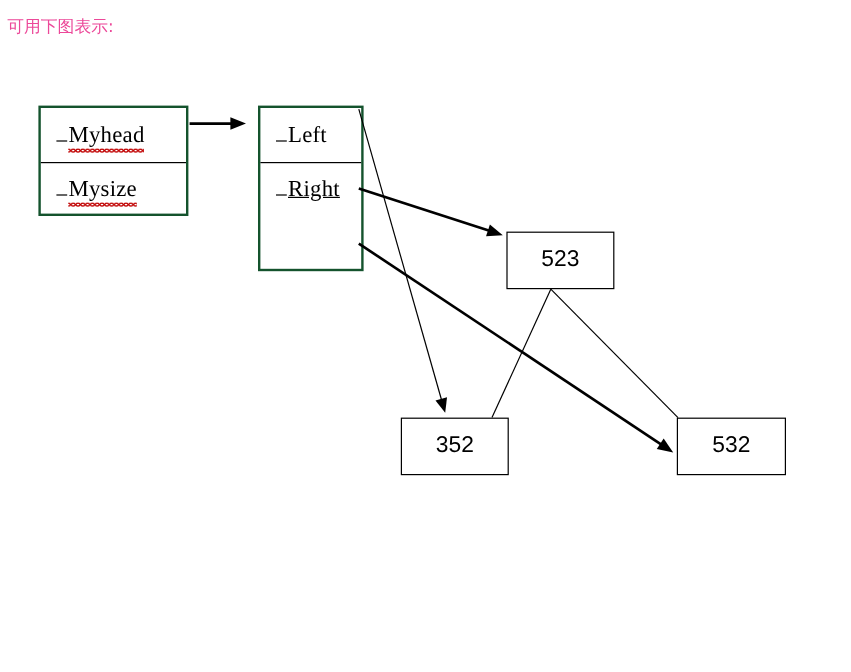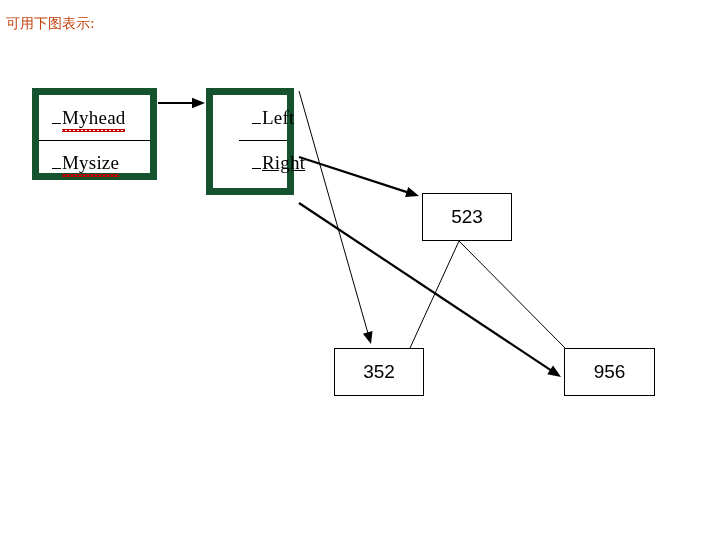--- a/index.html
+++ b/index.html
@@ -19,30 +19,30 @@
     position: absolute;
     left: 0; top: 0;
     width: 709px;
     height: 560px;
   }
   .cn-text {
     position: absolute;
     font-family: "DejaVu Sans", sans-serif;
     font-size: 14px;
     line-height: 18px;
-    color: #c2410c;
+    color: #ec4899;
     white-space: nowrap;
   }
   #caption-top  { left: 6px;  top: 14px; }
   #caption-bottom { left: 6px; top: 524px; }
 
   
   .node-box {
     position: absolute;
-    border: 7px solid #14532d;
+    border: 2px solid #14532d;
     box-sizing: border-box;
     background: transparent;
   }
   .node-cell {
     position: relative;
     box-sizing: border-box;
     display: flex;
     align-items: center;
     padding-left: 13px;
   }
@@ -129,32 +129,32 @@
 
   <div class="node-box" id="head-node" style="left:32px; top:88px; width:125px; height:92px;">
     <div class="node-cell" style="height:45px;">
       <span class="field-label spell"><span class="us"></span><span class="word">Myhead</span></span>
     </div>
     <div class="node-cell" style="height:45px;">
       <span class="field-label spell"><span class="us"></span><span class="word">Mysize</span></span>
     </div>
   </div>
 
-  <div class="node-box" id="tree-node" style="left:206px; top:88px; width:88px; height:107px;padding-left:26px;">
+  <div class="node-box" id="tree-node" style="left:215px; top:88px; width:88px; height:138px;">
     <div class="node-cell" style="height:45px;">
       <span class="field-label"><span class="us"></span><span class="word">Left</span></span>
     </div>
     <div class="node-cell" style="height:45px;text-decoration:underline;">
       <span class="field-label"><span class="us"></span><span class="word">Right</span></span>
     </div>
   </div>
 
   <div class="value-box" style="left:422px; top:193px; width:90px; height:48px;">523</div>
   <div class="value-box" style="left:334px; top:348px; width:90px; height:48px;">352</div>
-  <div class="value-box" style="left:564px; top:348px; width:91px; height:48px;">956</div>
+  <div class="value-box" style="left:564px; top:348px; width:91px; height:48px;">532</div>
 
   <svg id="wires" viewBox="0 0 709 560">
       <line x1="158" y1="103" x2="193.95" y2="103" stroke="#000000" stroke-width="2.2" shape-rendering="geometricPrecision"></line>
       <polygon points="205,103 192,108.2 192,97.8" fill="#000000"></polygon>
       <line x1="299" y1="91" x2="368.20808888414916" y2="334.18953455124637" stroke="#000000" stroke-width="1" shape-rendering="geometricPrecision"></line>
       <polygon points="371,344 362.9063469966688,333.8268598229618 372.52445037779984,331.08969206232376" fill="#000000"></polygon>
       <line x1="299" y1="157" x2="408.491073540523" y2="192.58459890067" stroke="#000000" stroke-width="2.2" shape-rendering="geometricPrecision"></line>
       <polygon points="419,196 405.02930953034235,196.92725821701268 408.243804682653,187.0365039022108" fill="#000000"></polygon>
       <line x1="299" y1="203" x2="551.7950482688486" y2="370.88678778160175" stroke="#000000" stroke-width="2.2" shape-rendering="geometricPrecision"></line>
       <polygon points="561,377 547.2938392723404,374.1397276165439 553.0474507720094,365.4762436342838" fill="#000000"></polygon>

